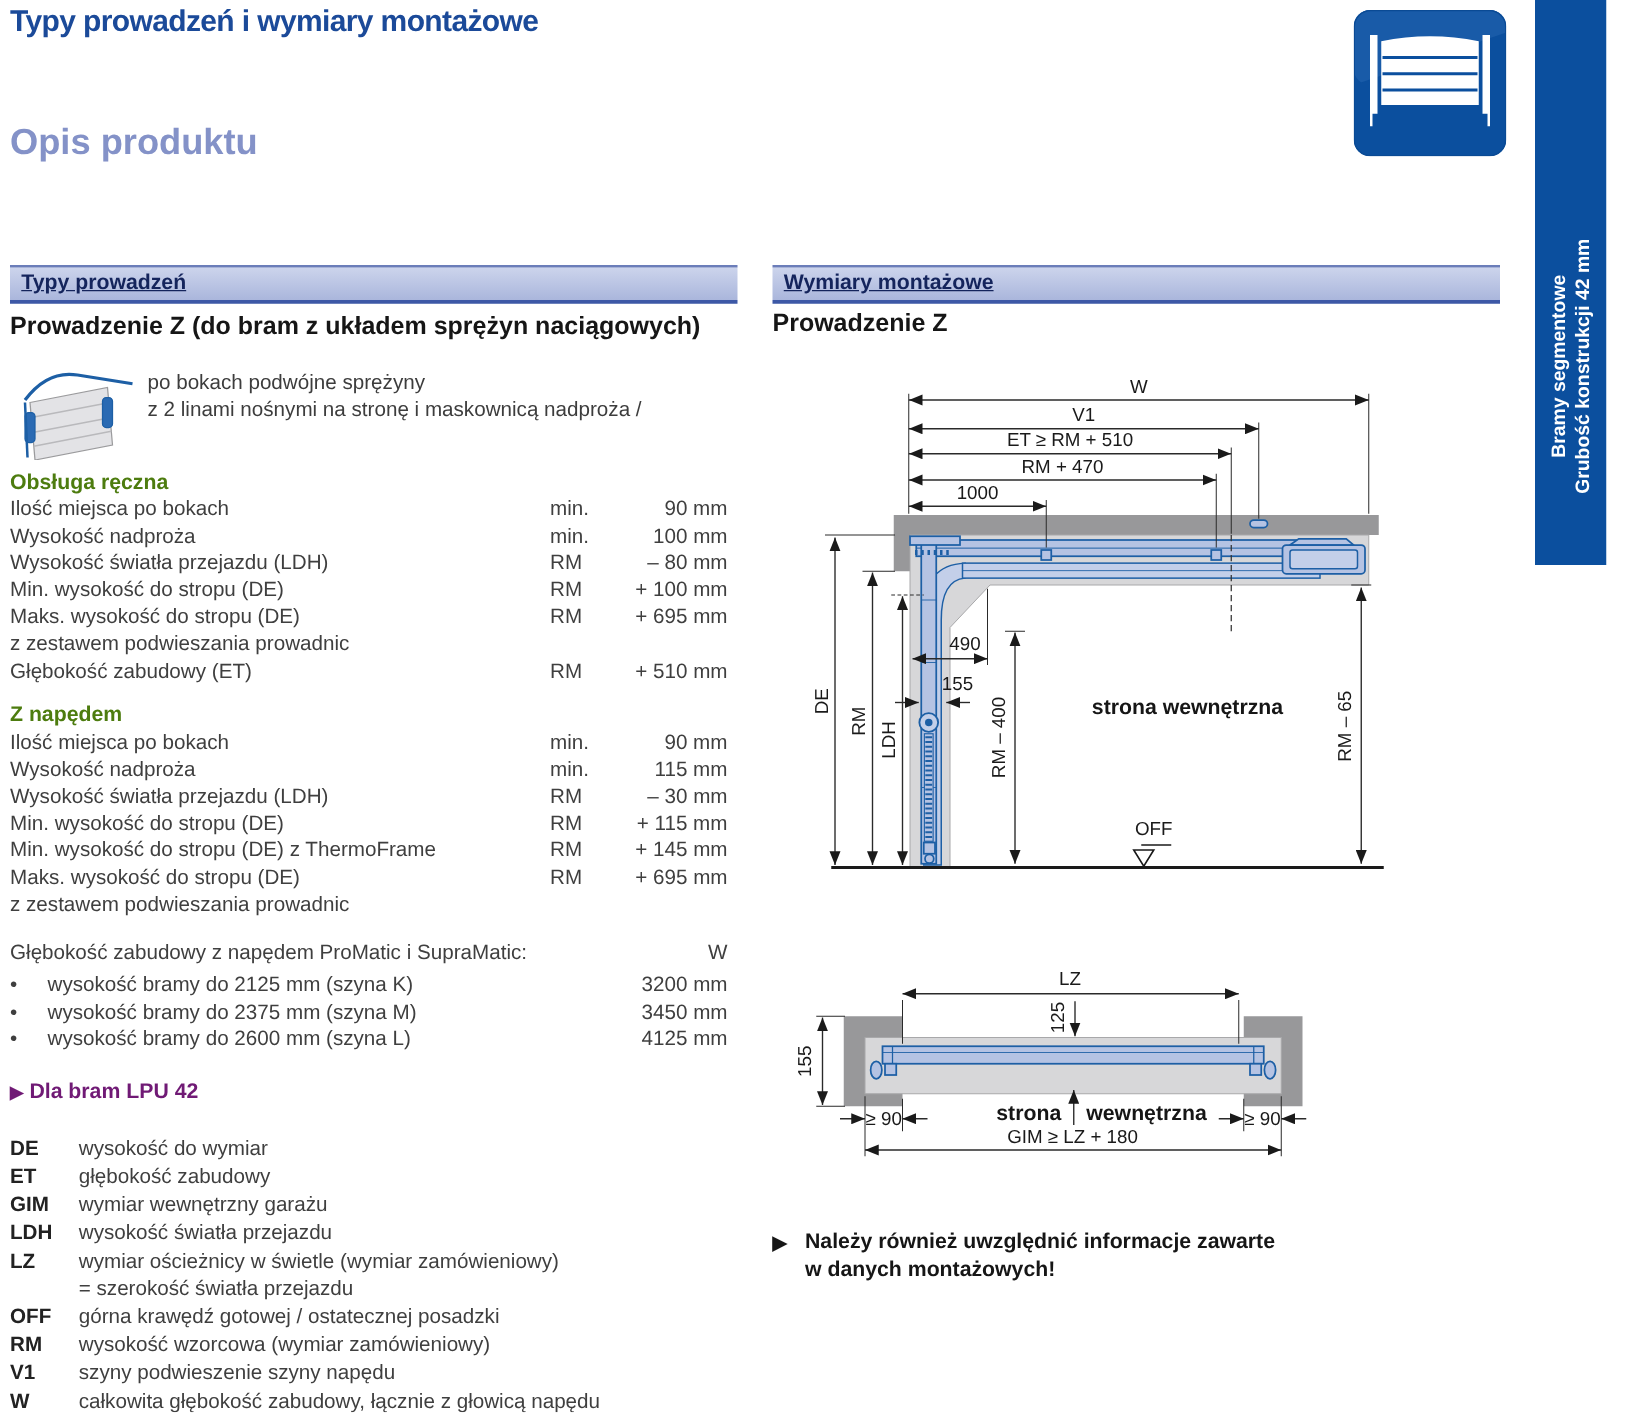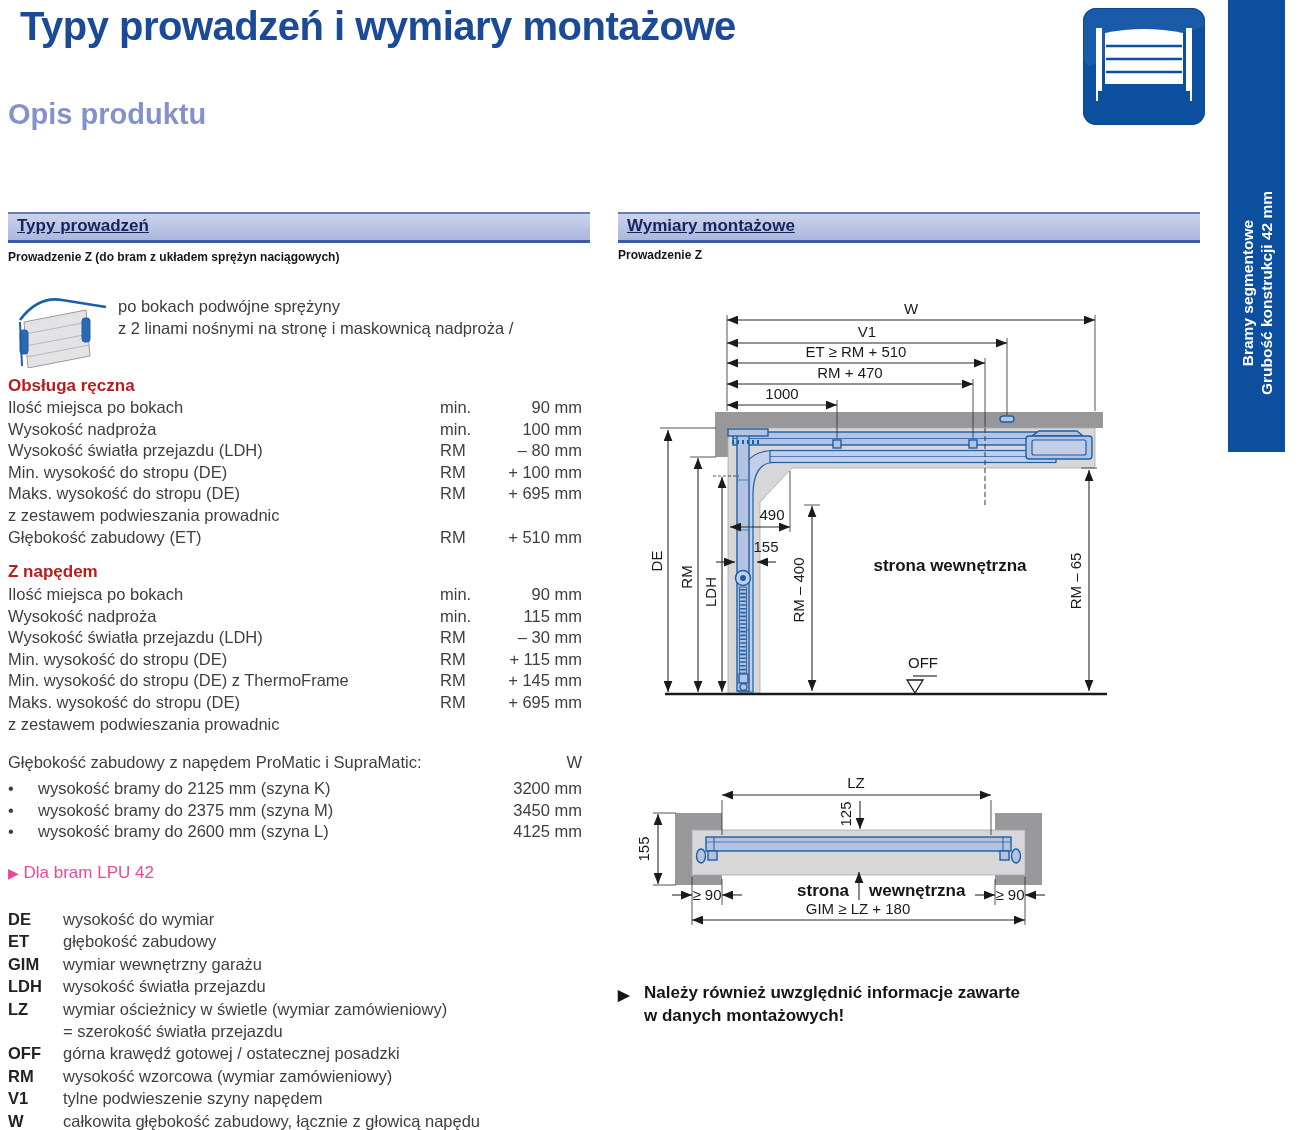--- a/index.html
+++ b/index.html
@@ -1,49 +1,49 @@
 <!DOCTYPE html>
 <html><head>
 <meta charset="utf-8">
 <style>
   html,body{margin:0;padding:0;background:#fff;}
   .page{position:relative;width:1300px;height:1130px;background:#fff;overflow:hidden;
         font-family:"Liberation Sans",sans-serif;color:#1a1a1a;}
   .abs{position:absolute;}
   
-  .h1{left:20px;top:4px;font-size:40px;font-weight:bold;color:#1b4a99;letter-spacing:-0.5px;}
+  .h1{left:8px;top:4px;font-size:24px;font-weight:bold;color:#1b4a99;letter-spacing:-0.5px;}
   .h2{left:8px;top:52px;font-size:25px;font-weight:bold;color:#1b2e66;}
   .h3{left:8px;top:98px;font-size:29px;font-weight:bold;color:#8492c8;}
   
   .bar{height:24px;background:linear-gradient(#ccd4ec,#aab6dc);
        border-top:2px solid #6b7db9;border-bottom:3px solid #3d58a6;
        font-size:17px;font-weight:bold;color:#14245c;padding:2px 0 0 9px;box-sizing:content-box;text-decoration:underline;}
   .bar-left{left:8px;top:212px;width:573px;}
   .bar-right{left:618px;top:212px;width:573px;}
-  .subhead{font-size:12px;font-weight:bold;color:#161616;}
+  .subhead{font-size:20px;font-weight:bold;color:#161616;}
   
   .side-tab{left:1228px;top:0;width:57px;height:452px;background:#0b4f9e;}
   .side-tab-text{position:absolute;left:50%;top:293px;transform:translate(-50%,-50%) rotate(-90deg);
        white-space:nowrap;color:#fff;font-weight:bold;font-size:15.5px;line-height:19px;text-align:center;}
   
   .intro{left:118px;top:296px;font-size:16.5px;line-height:21.5px;color:#3d3d3d;}
-  .sect-h{font-size:17px;font-weight:bold;color:#b91c1c;}
+  .sect-h{font-size:17px;font-weight:bold;color:#4d7c0f;}
   .tbl{width:574px;font-size:16.5px;line-height:21.6px;color:#3f3f3f;}
   .trow{display:flex;}
   .trow .c1{width:432px;}
   .trow .c2{width:52px;}
   .trow .c3{width:90px;text-align:right;}
   .drow{display:flex;font-size:16.5px;line-height:21.6px;color:#3f3f3f;}
   .drow .dot{width:30px;}
   .drow .dl{width:454px;}
   .drow .dv{width:90px;text-align:right;}
   .dhead{display:flex;width:574px;font-size:16.5px;color:#3f3f3f;}
   .dhead .dl{flex:1;}
   .dhead .dv{width:60px;text-align:right;}
-  .lpu{font-size:17px;font-weight:normal;color:#ec4899;}
+  .lpu{font-size:17px;font-weight:bold;color:#701a75;}
   .legend{font-size:16.5px;line-height:22.4px;color:#3f3f3f;}
   .lrow{display:flex;}
   .lrow .ab{width:55px;font-weight:bold;color:#222;}
   .lrow .de{flex:1;}
   .note{display:flex;font-size:17px;font-weight:bold;color:#161616;line-height:22.5px;}
   .note .mk{width:26px;font-size:15px;padding-top:2px;}
   
   .dim{stroke:#2a2a2a;stroke-width:1.1;fill:none;}
   .ext{stroke:#2a2a2a;stroke-width:0.8;fill:none;}
   .blue-f{fill:#b5c3e3;stroke:#1d5fa5;stroke-width:1.4;}
@@ -228,21 +228,21 @@
     <div class="lrow">
         <span class="ab">OFF</span>
         <span class="de">górna krawędź gotowej / ostatecznej posadzki</span>
       </div>
     <div class="lrow">
         <span class="ab">RM</span>
         <span class="de">wysokość wzorcowa (wymiar zamówieniowy)</span>
       </div>
     <div class="lrow">
         <span class="ab">V1</span>
-        <span class="de">tylne podwieszenie szyny napędem</span>
+        <span class="de">szyny podwieszenie szyny napędu</span>
       </div>
     <div class="lrow">
         <span class="ab">W</span>
         <span class="de">całkowita głębokość zabudowy, łącznie z głowicą napędu</span>
       </div>
   </div>
 
   <div class="abs bar bar-right">
     <span>Wymiary montażowe</span>
   </div>

